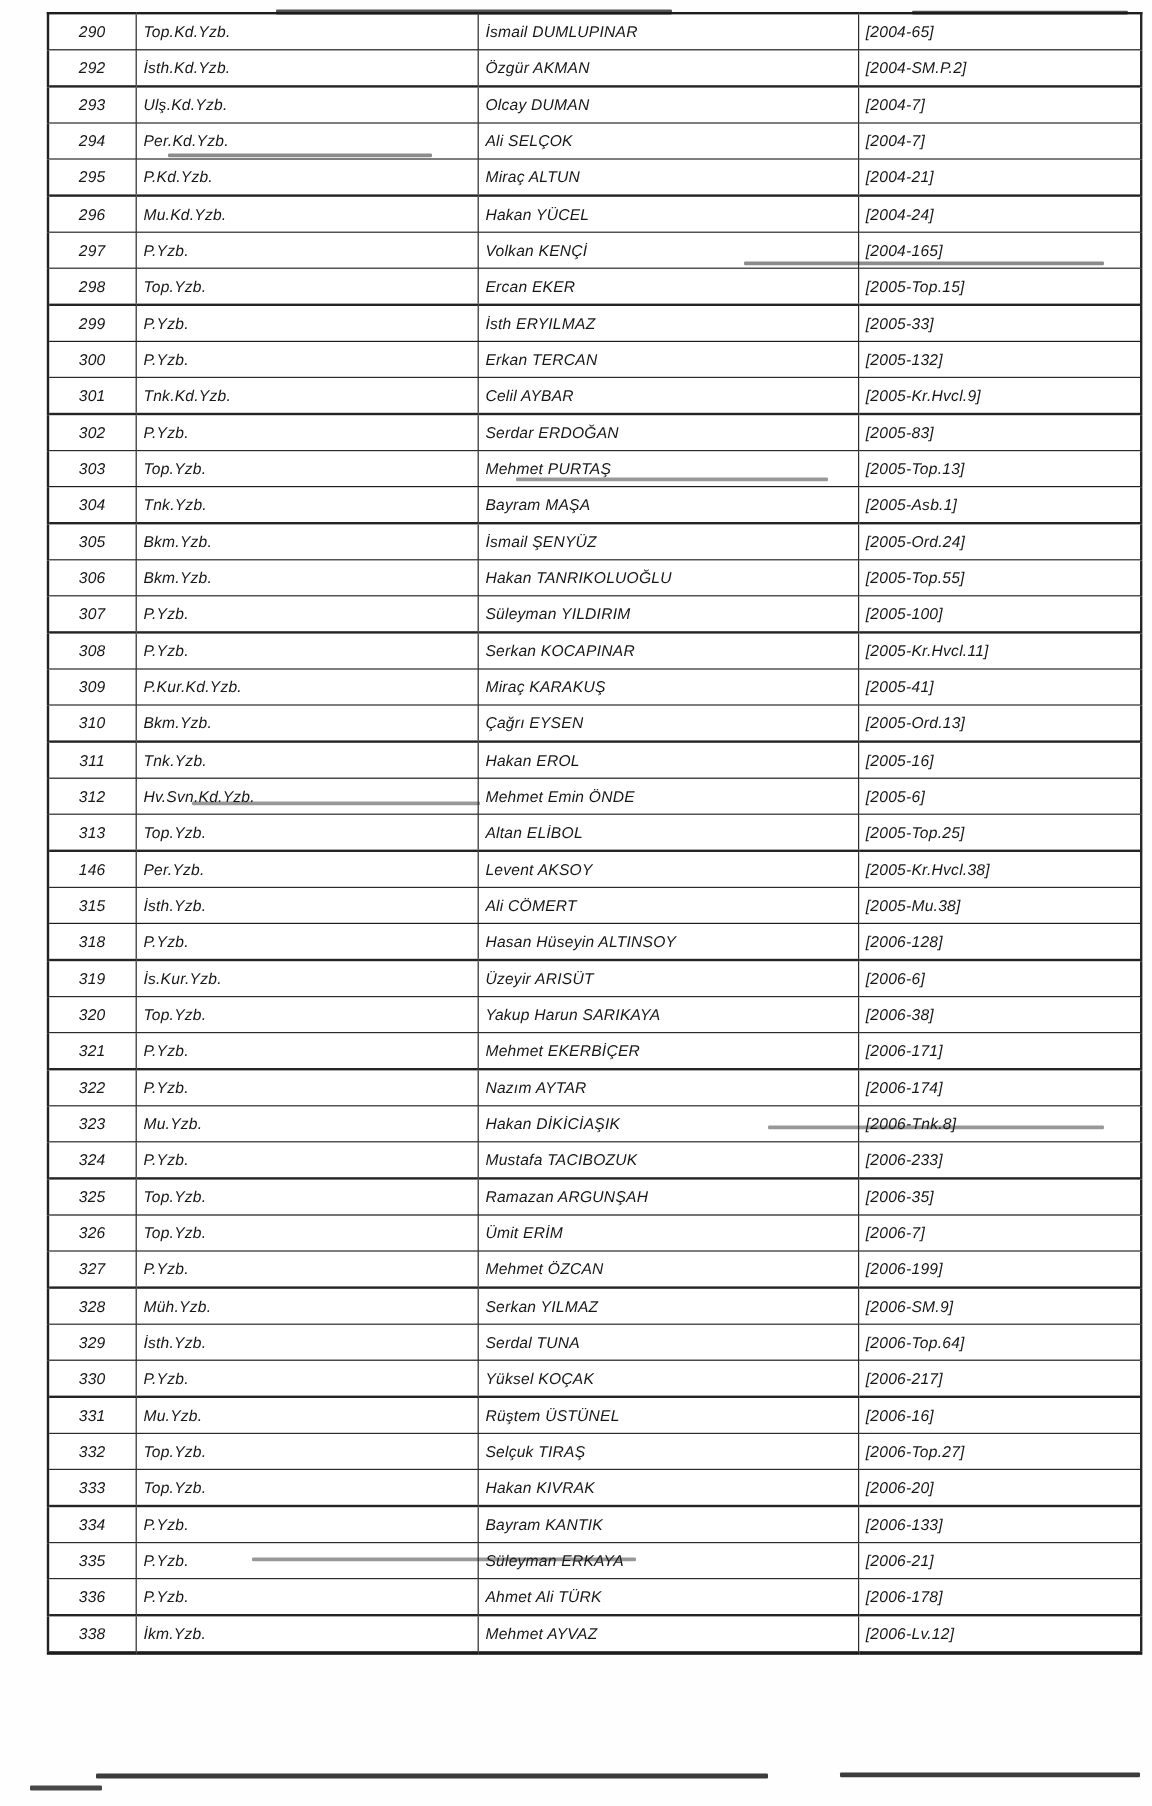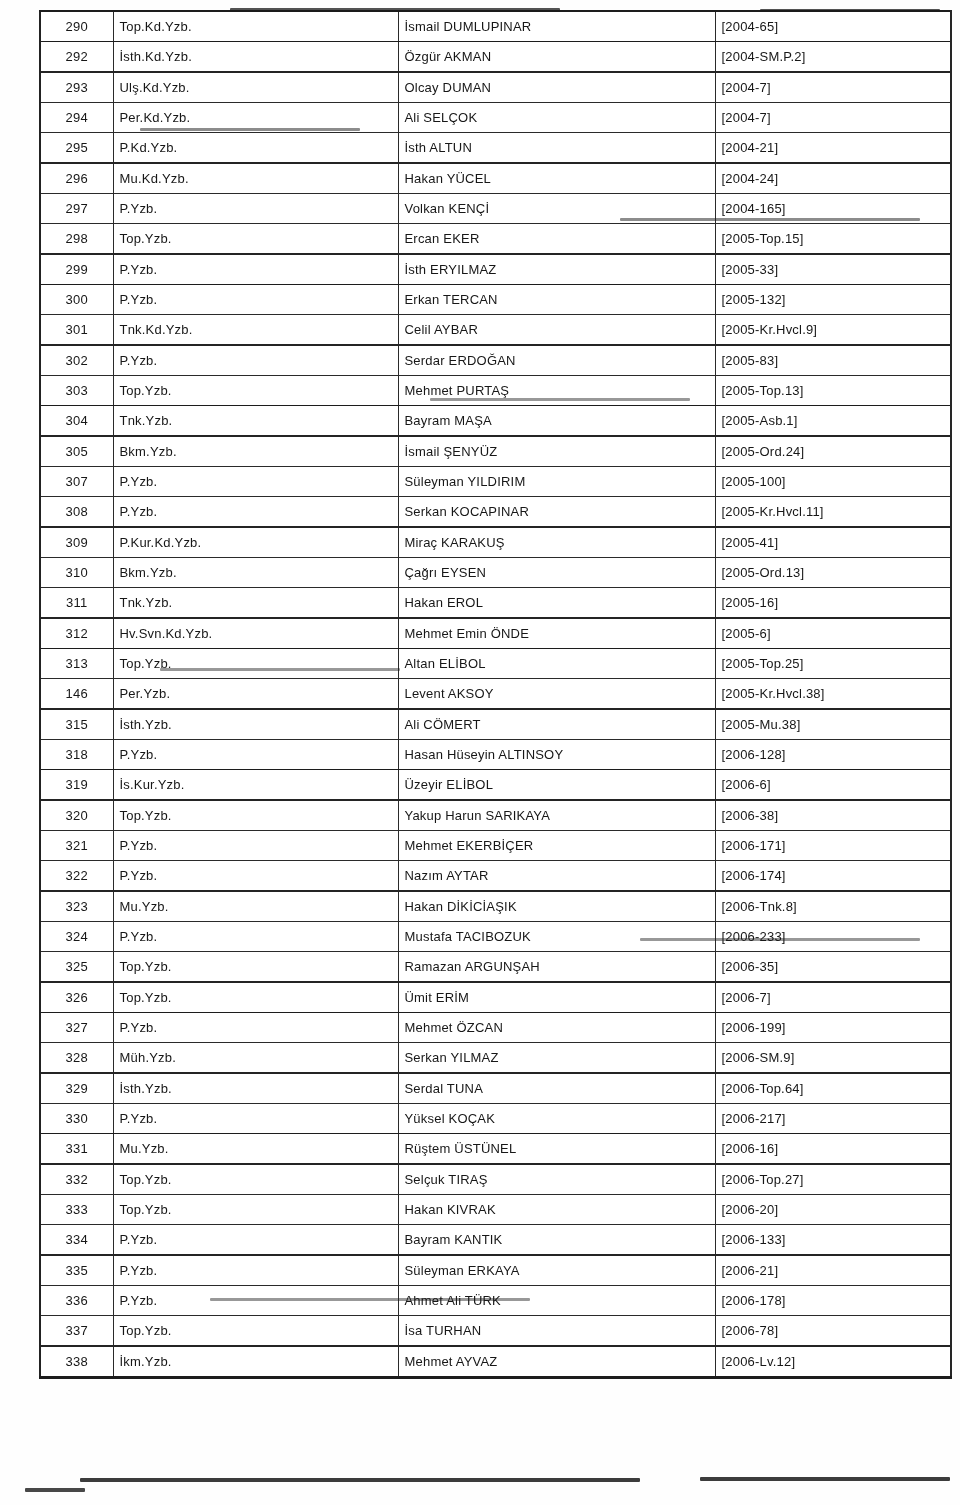--- a/index.html
+++ b/index.html
@@ -7,20 +7,21 @@
     padding: 0;
     background: #ffffff;
     font-family: "Liberation Sans", "DejaVu Sans", sans-serif;
   }
   .page {
     position: relative;
     width: 960px;
     height: 1505px;
     background: #fefefe;
     overflow: hidden;
+    font-style: italic;
   }
   table.doc-table {
     position: absolute;
     left: 39px;
     top: 10px;
     width: 911px;
     border-collapse: collapse;
     table-layout: fixed;
     background: #fff;
   }
@@ -97,21 +98,21 @@
         </tr>
         <tr>
           <td class="c-no">294</td>
           <td class="c-rank">Per.Kd.Yzb.</td>
           <td class="c-name">Ali SELÇOK</td>
           <td class="c-code">[2004-7]</td>
         </tr>
         <tr>
           <td class="c-no">295</td>
           <td class="c-rank">P.Kd.Yzb.</td>
-          <td class="c-name">İsth ALTUN</td>
+          <td class="c-name">Miraç ALTUN</td>
           <td class="c-code">[2004-21]</td>
         </tr>
         <tr>
           <td class="c-no">296</td>
           <td class="c-rank">Mu.Kd.Yzb.</td>
           <td class="c-name">Hakan YÜCEL</td>
           <td class="c-code">[2004-24]</td>
         </tr>
         <tr>
           <td class="c-no">297</td>
@@ -161,20 +162,26 @@
           <td class="c-name">Bayram MAŞA</td>
           <td class="c-code">[2005-Asb.1]</td>
         </tr>
         <tr>
           <td class="c-no">305</td>
           <td class="c-rank">Bkm.Yzb.</td>
           <td class="c-name">İsmail ŞENYÜZ</td>
           <td class="c-code">[2005-Ord.24]</td>
         </tr>
         <tr>
+          <td class="c-no">306</td>
+          <td class="c-rank">Bkm.Yzb.</td>
+          <td class="c-name">Hakan TANRIKOLUOĞLU</td>
+          <td class="c-code">[2005-Top.55]</td>
+        </tr>
+        <tr>
           <td class="c-no">307</td>
           <td class="c-rank">P.Yzb.</td>
           <td class="c-name">Süleyman YILDIRIM</td>
           <td class="c-code">[2005-100]</td>
         </tr>
         <tr>
           <td class="c-no">308</td>
           <td class="c-rank">P.Yzb.</td>
           <td class="c-name">Serkan KOCAPINAR</td>
           <td class="c-code">[2005-Kr.Hvcl.11]</td>
@@ -223,21 +230,21 @@
         </tr>
         <tr>
           <td class="c-no">318</td>
           <td class="c-rank">P.Yzb.</td>
           <td class="c-name">Hasan Hüseyin ALTINSOY</td>
           <td class="c-code">[2006-128]</td>
         </tr>
         <tr>
           <td class="c-no">319</td>
           <td class="c-rank">İs.Kur.Yzb.</td>
-          <td class="c-name">Üzeyir ELİBOL</td>
+          <td class="c-name">Üzeyir ARISÜT</td>
           <td class="c-code">[2006-6]</td>
         </tr>
         <tr>
           <td class="c-no">320</td>
           <td class="c-rank">Top.Yzb.</td>
           <td class="c-name">Yakup Harun SARIKAYA</td>
           <td class="c-code">[2006-38]</td>
         </tr>
         <tr>
           <td class="c-no">321</td>
@@ -327,26 +334,20 @@
           <td class="c-no">335</td>
           <td class="c-rank">P.Yzb.</td>
           <td class="c-name">Süleyman ERKAYA</td>
           <td class="c-code">[2006-21]</td>
         </tr>
         <tr>
           <td class="c-no">336</td>
           <td class="c-rank">P.Yzb.</td>
           <td class="c-name">Ahmet Ali TÜRK</td>
           <td class="c-code">[2006-178]</td>
-        </tr>
-        <tr>
-          <td class="c-no">337</td>
-          <td class="c-rank">Top.Yzb.</td>
-          <td class="c-name">İsa TURHAN</td>
-          <td class="c-code">[2006-78]</td>
         </tr>
         <tr>
           <td class="c-no">338</td>
           <td class="c-rank">İkm.Yzb.</td>
           <td class="c-name">Mehmet AYVAZ</td>
           <td class="c-code">[2006-Lv.12]</td>
         </tr>
       </tbody>
   </table>
 

